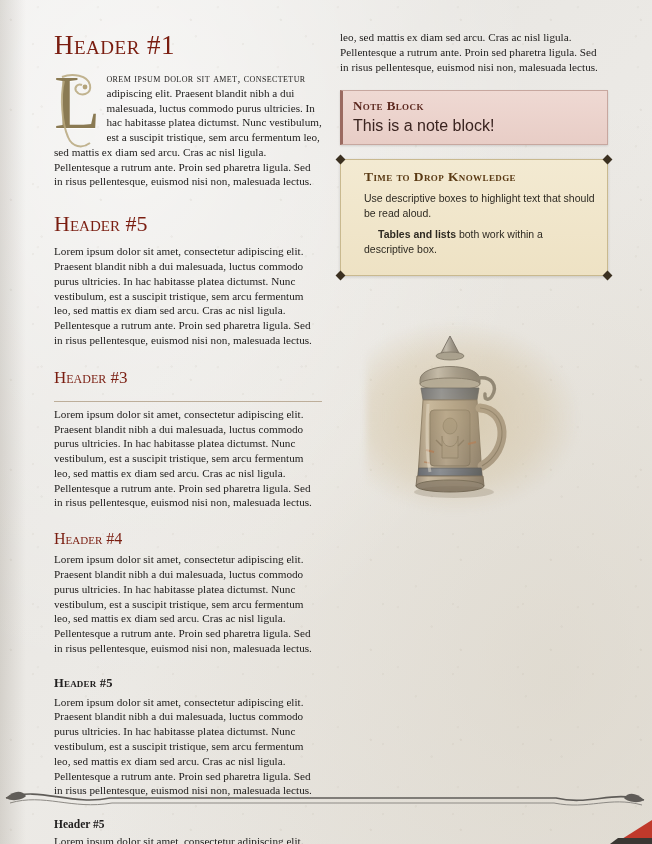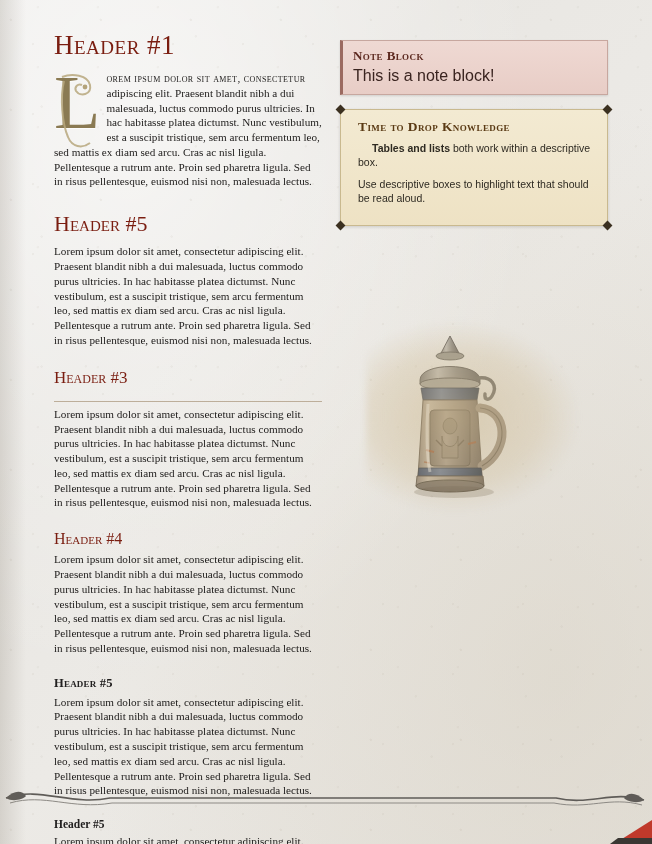--- a/index.html
+++ b/index.html
@@ -139,21 +139,21 @@
   .dropcap-deco {
     position: absolute;
     left: 0; top: 0;
     width: 44px; height: 82px;
     pointer-events: none;
     opacity: .85;
   }
 
   
   .note-block {
-    margin-top: 10px;
+    margin-top: 16px;
     background: linear-gradient(180deg, #efd9d3 0%, #e8cdc6 100%);
     border: 1px solid #c7a79f;
     border-left: 3px solid #9b6a60;
     padding: 7px 10px 9px 10px;
     position: relative;
     box-shadow: 0 1px 2px rgba(0,0,0,0.12);
   }
   .note-title {
     font-variant: small-caps;
     color: #5d2a20;
@@ -167,21 +167,21 @@
     font-size: 16px;
     color: #3a2420;
     margin: 0;
   }
 
   
   .desc-block {
     margin-top: 14px;
     background: linear-gradient(180deg, #f3ead2 0%, #eee2c4 100%);
     border: 1px solid #c9b98f;
-    padding: 9px 12px 12px 17px;
+    padding: 9px 12px 12px 23px;
     position: relative;
     box-shadow: 0 1px 3px rgba(0,0,0,0.14);
   }
   .desc-block .corner {
     position: absolute;
     width: 7px; height: 7px;
     background: #3b3020;
     transform: rotate(45deg);
   }
   .desc-block .c-tl { left: -4px;  top: -4px; }
@@ -270,34 +270,35 @@
       <h5 class="h5">Header #5</h5>
       <p class="body">Lorem ipsum dolor sit amet, consectetur adipiscing elit. Praesent blandit nibh a dui malesuada, luctus commodo purus ultricies. In hac habitasse platea dictumst. Nunc vestibulum, est a suscipit tristique, sem arcu fermentum leo, sed mattis ex diam sed arcu. Cras ac nisl ligula. Pellentesque a rutrum ante. Proin sed pharetra ligula. Sed in risus pellentesque, euismod nisi non, malesuada lectus.</p>
 
       <div class="h5b">Header #5</div>
       <p class="body">Lorem ipsum dolor sit amet, consectetur adipiscing elit. Praesent blandit nibh a dui malesuada, luctus commodo purus ultricies. In hac habitasse platea dictumst. Nunc vestibulum, est a suscipit tristique, sem arcu fermentum</p>
 
     </div>
 
     <div class="col col-right">
 
+      <p class="body">leo, sed mattis ex diam sed arcu. Cras ac nisl ligula. Pellentesque a rutrum ante. Proin sed pharetra ligula. Sed in risus pellentesque, euismod nisi non, malesuada lectus.</p>
 
       <div class="note-block">
         <div class="note-title">Note Block</div>
         <p class="note-body">This is a note block!</p>
       </div>
 
       <div class="desc-block">
         <span class="corner c-tl"></span>
         <span class="corner c-tr"></span>
         <span class="corner c-bl"></span>
         <span class="corner c-br"></span>
         <div class="desc-title">Time to Drop Knowledge</div>
+        <p class="desc-body">Use descriptive boxes to highlight text that should be read aloud.</p>
         <p class="desc-body indent"><b>Tables and lists</b><span> both work within a descriptive box.</span></p>
-        <p class="desc-body">Use descriptive boxes to highlight text that should be read aloud.</p>
       </div>
 
     </div>
 
     <div class="illus">
       <div class="stain"></div>
       <svg width="240" height="230" viewBox="0 0 240 230">
         <defs>
           <linearGradient id="bodyG" x1="0" y1="0" x2="1" y2="0">
             <stop offset="0%" stop-color="#8f8275"></stop>

